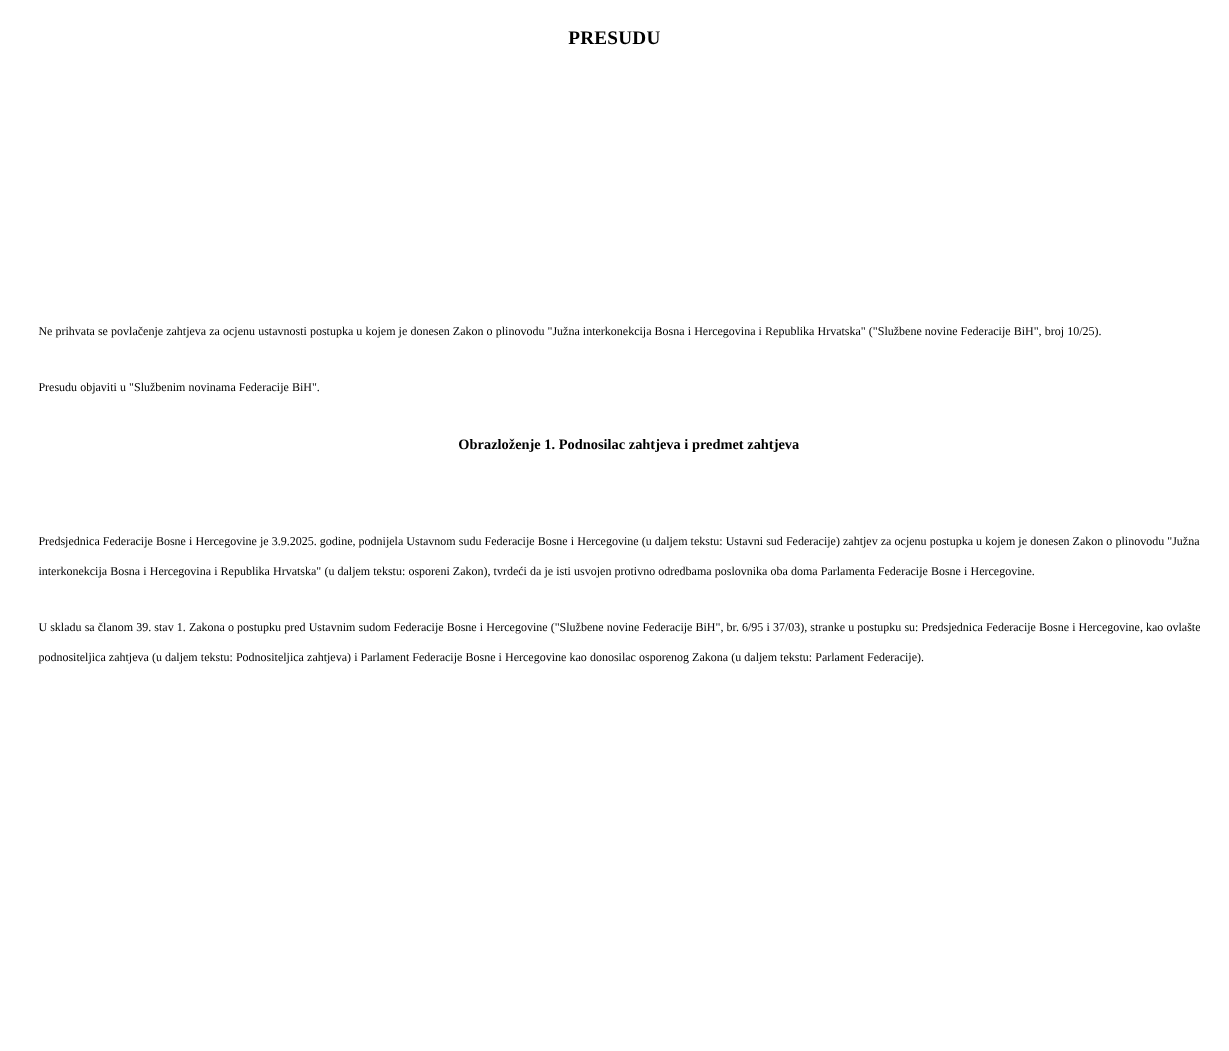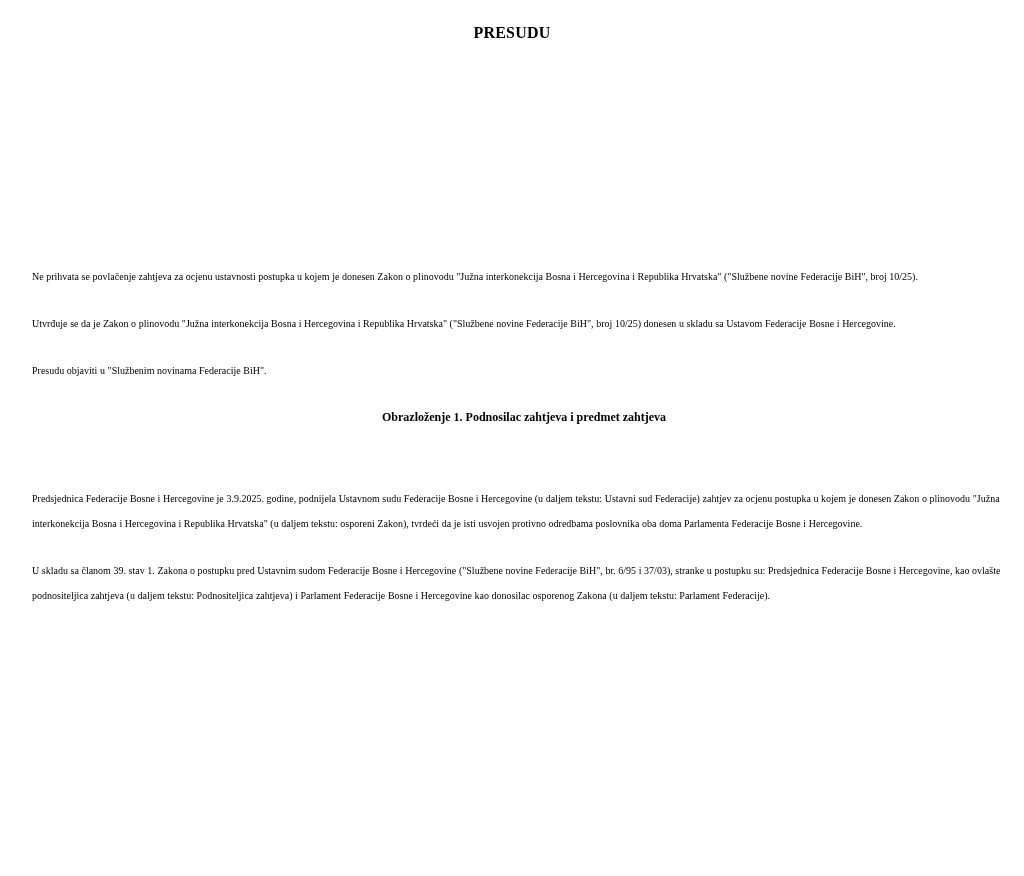--- a/index.html
+++ b/index.html
@@ -81,21 +81,20 @@
 <body>
 
 <div class="page">
 
   <div class="doc-title">PRESUDU</div>
 
   <div class="body-flow">
 
     <p class="para">Ne prihvata se povlačenje zahtjeva za ocjenu ustavnosti postupka u kojem je donesen Zakon o plinovodu "Južna interkonekcija Bosna i Hercegovina i Republika Hrvatska" ("Službene novine Federacije BiH", broj 10/25).</p>
 
-    <p class="para">Utvrđuje se da je Zakon o plinovodu "Južna interkonekcija Bosna i Hercegovina i Republika Hrvatska" ("Službene novine Federacije BiH", broj 10/25) donesen u skladu sa Ustavom Federacije Bosne i Hercegovine.</p>
 
     <p class="para">Presudu objaviti u "Službenim novinama Federacije BiH".</p>
 
     <div class="heading-block">
       <h2 class="section-heading">Obrazloženje 1. Podnosilac zahtjeva i predmet zahtjeva</h2>
     </div>
 
     <p class="para">Predsjednica Federacije Bosne i Hercegovine je 3.9.2025. godine, podnijela Ustavnom sudu Federacije Bosne i Hercegovine (u daljem tekstu: Ustavni sud Federacije) zahtjev za ocjenu postupka u kojem je donesen Zakon o plinovodu "Južna interkonekcija Bosna i Hercegovina i Republika Hrvatska" (u daljem tekstu: osporeni Zakon), tvrdeći da je isti usvojen protivno odredbama poslovnika oba doma Parlamenta Federacije Bosne i Hercegovine.</p>
 
 

